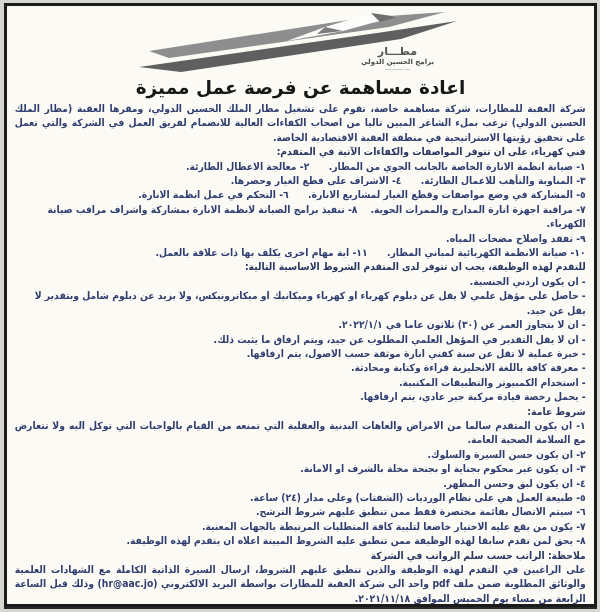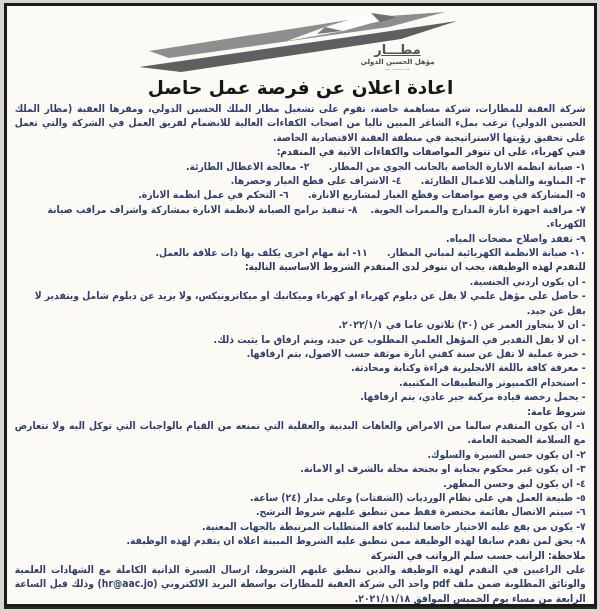--- a/index.html
+++ b/index.html
@@ -19,21 +19,21 @@
     padding:3px 8px 4px;
     overflow:hidden;
   }
   
   .logo-row{position:relative;width:324px;height:62px;margin:1px auto 0;}
   .logo-row svg{position:absolute;left:0;top:0;}
   .logo-text{
     position:absolute;right:2px;bottom:0;width:126px;
     text-align:center;color:#4c4c4c;direction:rtl;line-height:1.15;
   }
-  .logo-l1{font-size:13px;font-weight:bold;color:#555;text-decoration:underline;}
+  .logo-l1{font-size:11px;font-weight:bold;color:#555;}
   .logo-l2{font-size:7px;font-weight:bold;letter-spacing:1.5px;color:#4a4a4a;white-space:nowrap;}
   .logo-l3{font-size:5px;color:#9a9a9a;letter-spacing:1px;}
   
   .title{
     text-align:center;font-size:18.5px;font-weight:bold;color:#171717;
     margin:5px 0 4px;letter-spacing:0.2px;
   }
   
   .body{
     direction:rtl;
@@ -56,26 +56,26 @@
     <div class="logo-row">
       <svg width="324" height="62" viewBox="0 0 324 62">
         <polygon points="10,41 222,8 306,2 250,17 30,48" fill="#8e8e8e"></polygon>
         <polygon points="0,57 238,23 318,11 262,29 42,62" fill="#5f5f5f"></polygon>
         <polygon points="232,3 186,17 148,31 204,21 233,13 260,7" fill="#fdfdfc"></polygon>
         <polygon points="232,3 260,7 241,12" fill="#6f6f6f"></polygon>
         <polygon points="186,17 204,21 178,24" fill="#7b7b7b"></polygon>
       </svg>
       <div class="logo-text">
         <div class="logo-l1">مطـــار</div>
-        <div class="logo-l2">مؤهل الحسين الدولي</div>
+        <div class="logo-l2">برامج الحسين الدولي</div>
         <div class="logo-l3">ــــ ـــــــ ــــ</div>
       </div>
     </div>
 
-    <div class="title">اعادة اعلان عن فرصة عمل حاصل</div>
+    <div class="title">اعادة مساهمة عن فرصة عمل مميزة</div>
 
     <div class="body">
       <p class="s just">شركة العقبة للمطارات، شركة مساهمة خاصة، تقوم على تشغيل مطار الملك الحسين الدولي، ومقرها العقبة (مطار الملك الحسين الدولي) ترغب بملء الشاغر المبين تاليا من اصحاب الكفاءات العالية للانضمام لفريق العمل في الشركة والتي تعمل على تحقيق رؤيتها الاستراتيجية في منطقة العقبة الاقتصادية الخاصة.</p>
       <p class="s blk">فني كهرباء، على ان تتوفر المواصفات والكفاءات الآتية في المتقدم:</p>
 
       <p class="s">١- صيانة انظمة الانارة الخاصة بالجانب الجوي من المطار.&nbsp;&nbsp;&nbsp;&nbsp;&nbsp;&nbsp;٢- معالجة الاعطال الطارئة.</p>
       <p class="s">٣- المناوبة والتأهب للاعمال الطارئة.&nbsp;&nbsp;&nbsp;&nbsp;&nbsp;&nbsp;٤- الاشراف على قطع الغيار وحصرها.</p>
       <p class="s">٥- المشاركة في وضع مواصفات وقطع الغيار لمشاريع الانارة.&nbsp;&nbsp;&nbsp;&nbsp;&nbsp;&nbsp;٦- التحكم في عمل انظمة الانارة.</p>
       <p class="s">٧- مراقبة اجهزة انارة المدارج والممرات الجوية.&nbsp;&nbsp;&nbsp;&nbsp;٨- تنفيذ برامج الصيانة لانظمة الانارة بمشاركة واشراف مراقب صيانة الكهرباء.</p>
       <p class="s">٩- تفقد واصلاح مضخات المياه.</p>

